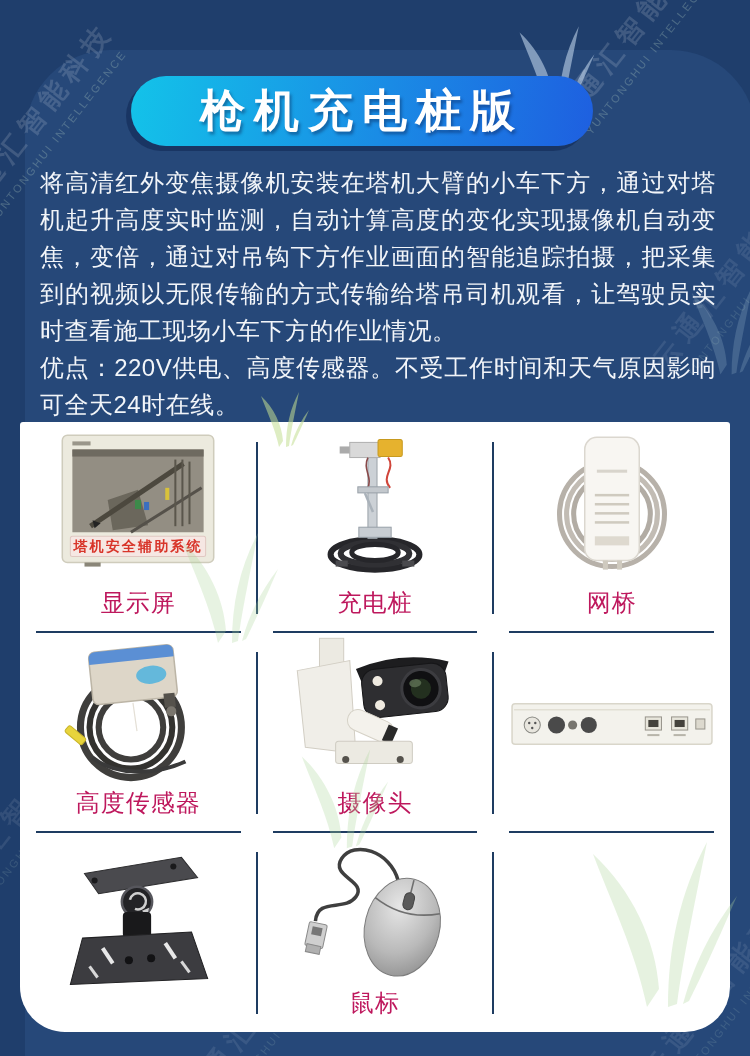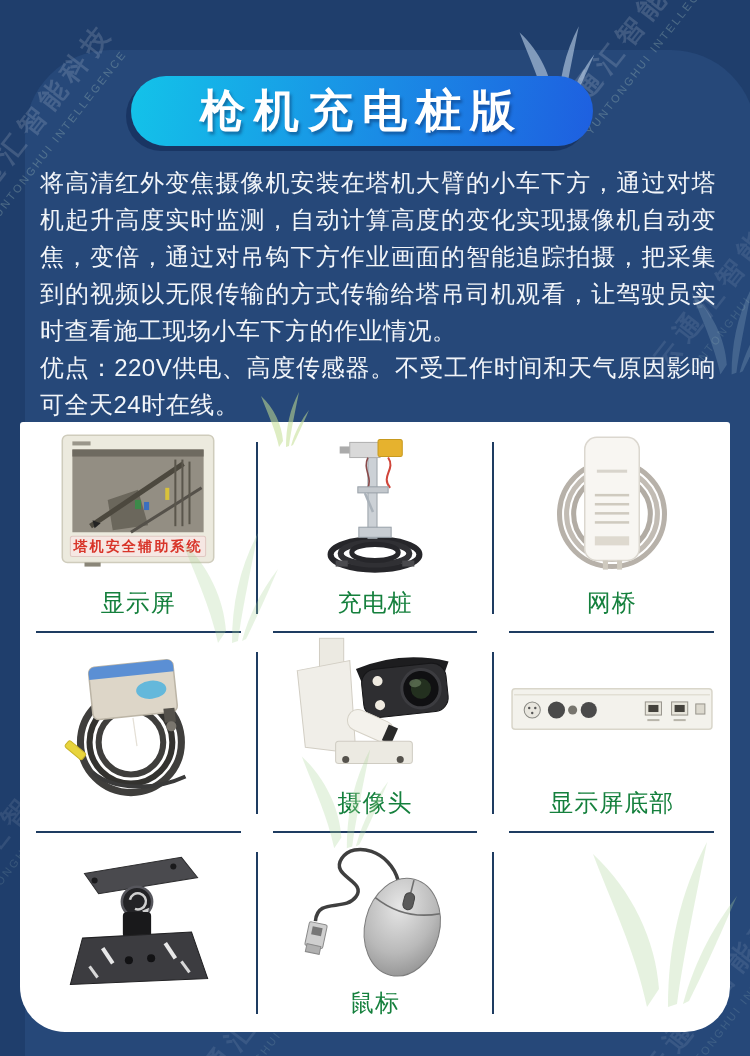--- a/index.html
+++ b/index.html
@@ -56,21 +56,21 @@
   }
   .cell { position:relative; display:flex; flex-direction:column; align-items:center; justify-content:flex-end; padding-bottom:14px; }
   .cell:not(:nth-child(3n))::after {
     content:""; position:absolute; right:-1px; top:20px; bottom:18px; width:2px; background:#1e3c61;
   }
   .cell:nth-child(-n+6)::before {
     content:""; position:absolute; bottom:-1px; left:16px; right:16px; height:2px; background:#1e3c61;
   }
   .photo { flex:1; width:100%; display:flex; align-items:center; justify-content:center; overflow:hidden; }
   .photo svg { display:block; }
-  .p-label { font-size:24px; color:#15803d; letter-spacing:1px; line-height:30px; }
+  .p-label { font-size:24px; color:#be185d; letter-spacing:1px; line-height:30px; }
 </style>
 </head>
 <body>
 
 <div class="page">
   <div class="inner-panel"></div>
 
   <div class="wm" style="left:-78px; top:98px;">
     <div class="wm-cn">云通汇智能科技</div>
     <div class="wm-en">YUNTONGHUI INTELLEGENCE</div>
@@ -229,20 +229,21 @@
               <rect x="58" y="14" width="84" height="52" rx="6" fill="#ddd6c8" stroke="#bcb5a6" stroke-width="1.5"></rect>
               <path d="M58 26 L142 26 L142 20 a6 6 0 0 0 -6 -6 L64 14 a6 6 0 0 0 -6 6 Z" fill="#5b8fd4"></path>
               <ellipse cx="118" cy="42" rx="15" ry="9" fill="#57b5dd" opacity=".9"></ellipse>
               <rect x="128" y="62" width="11" height="14" fill="#55524c"></rect>
               <circle cx="134" cy="80" r="5" fill="#7a766e"></circle>
             </g>
             <line x1="100" y1="68" x2="104" y2="96" stroke="#e4e0d6" stroke-width="1.2"></line>
             <rect x="32" y="96" width="22" height="8" rx="2" fill="#e8d43c" stroke="#c9b52a" transform="rotate(40 43 100)"></rect>
           </svg>
         </div>
+        <div class="p-label">高度传感器</div>
       </div>
 
       <div class="cell">
         <div class="photo">
           <svg width="212" height="152" viewBox="0 0 210 150">
             <rect x="50" y="4" width="24" height="48" fill="#eceae2" stroke="#d2cec4"></rect>
             <polygon points="28,36 80,26 86,118 36,112" fill="#f0eee8" stroke="#d2cec4"></polygon>
             <g transform="rotate(-6 130 50)">
               <path d="M88 30 q 46 -14 92 2 l -6 13 q -40 -12 -82 -2 Z" fill="#1d1d1f"></path>
               <rect x="92" y="32" width="84" height="48" rx="14" fill="#2e2e31" stroke="#161618"></rect>
@@ -278,21 +279,20 @@
             <circle cx="82" cy="75" r="8" fill="#4a4a4a"></circle>
             <rect x="138" y="67" width="16" height="13" fill="#e8e6dc" stroke="#98958c"></rect>
             <rect x="141" y="70" width="10" height="7" fill="#44423c"></rect>
             <rect x="164" y="67" width="16" height="13" fill="#e8e6dc" stroke="#98958c"></rect>
             <rect x="167" y="70" width="10" height="7" fill="#44423c"></rect>
             <rect x="188" y="69" width="9" height="10" fill="#dcd9ce" stroke="#98958c"></rect>
             <rect x="140" y="84" width="12" height="2" fill="#b8b5aa"></rect>
             <rect x="166" y="84" width="12" height="2" fill="#b8b5aa"></rect>
           </svg>
         </div>
-        <div class="p-label">显示屏底部</div>
       </div>
 
 
       <div class="cell">
         <div class="photo">
           <svg width="212" height="152" viewBox="0 0 210 150">
             <polygon points="52,24 148,8 164,28 66,44" fill="#4a4a4e" stroke="#2e2e30"></polygon>
             <circle cx="62" cy="31" r="3" fill="#1a1a1c"></circle>
             <circle cx="140" cy="17" r="3" fill="#1a1a1c"></circle>
             <circle cx="104" cy="52" r="15" fill="#232326" stroke="#56565c" stroke-width="2.5"></circle>

